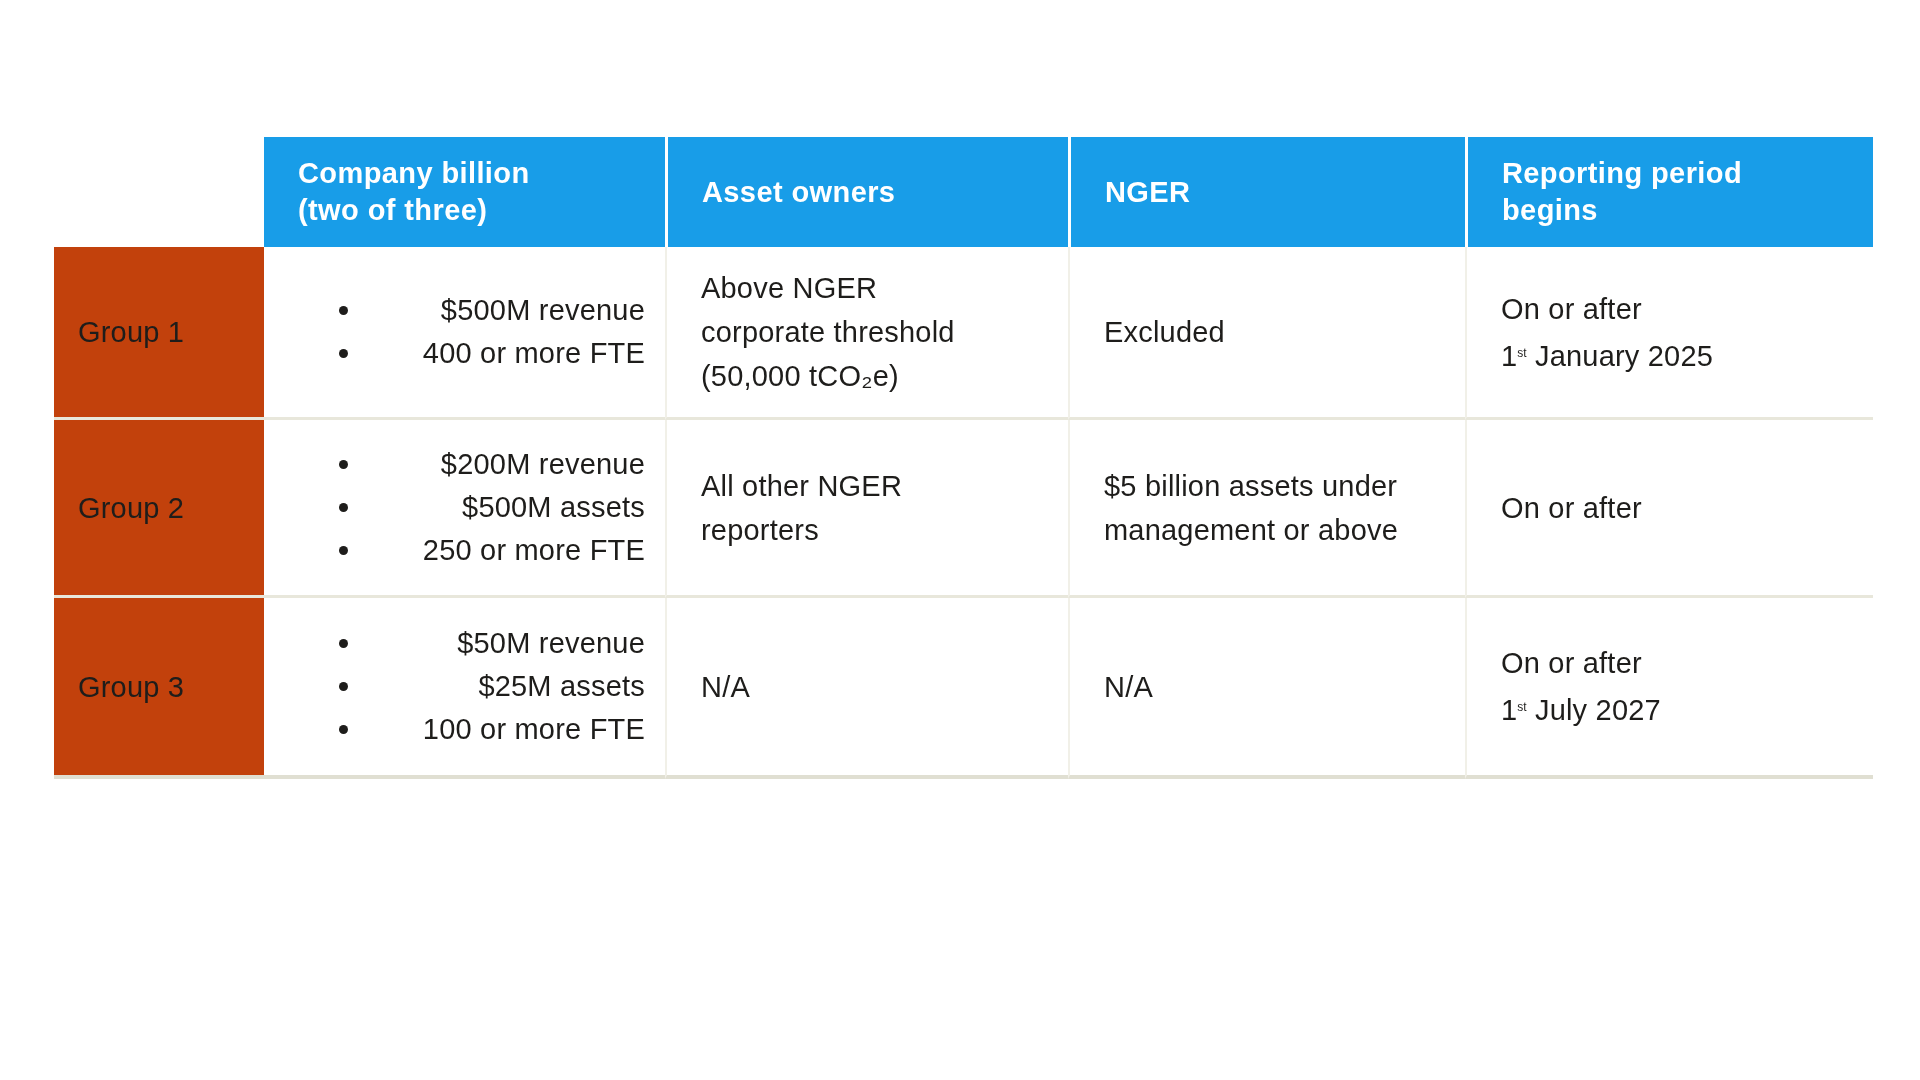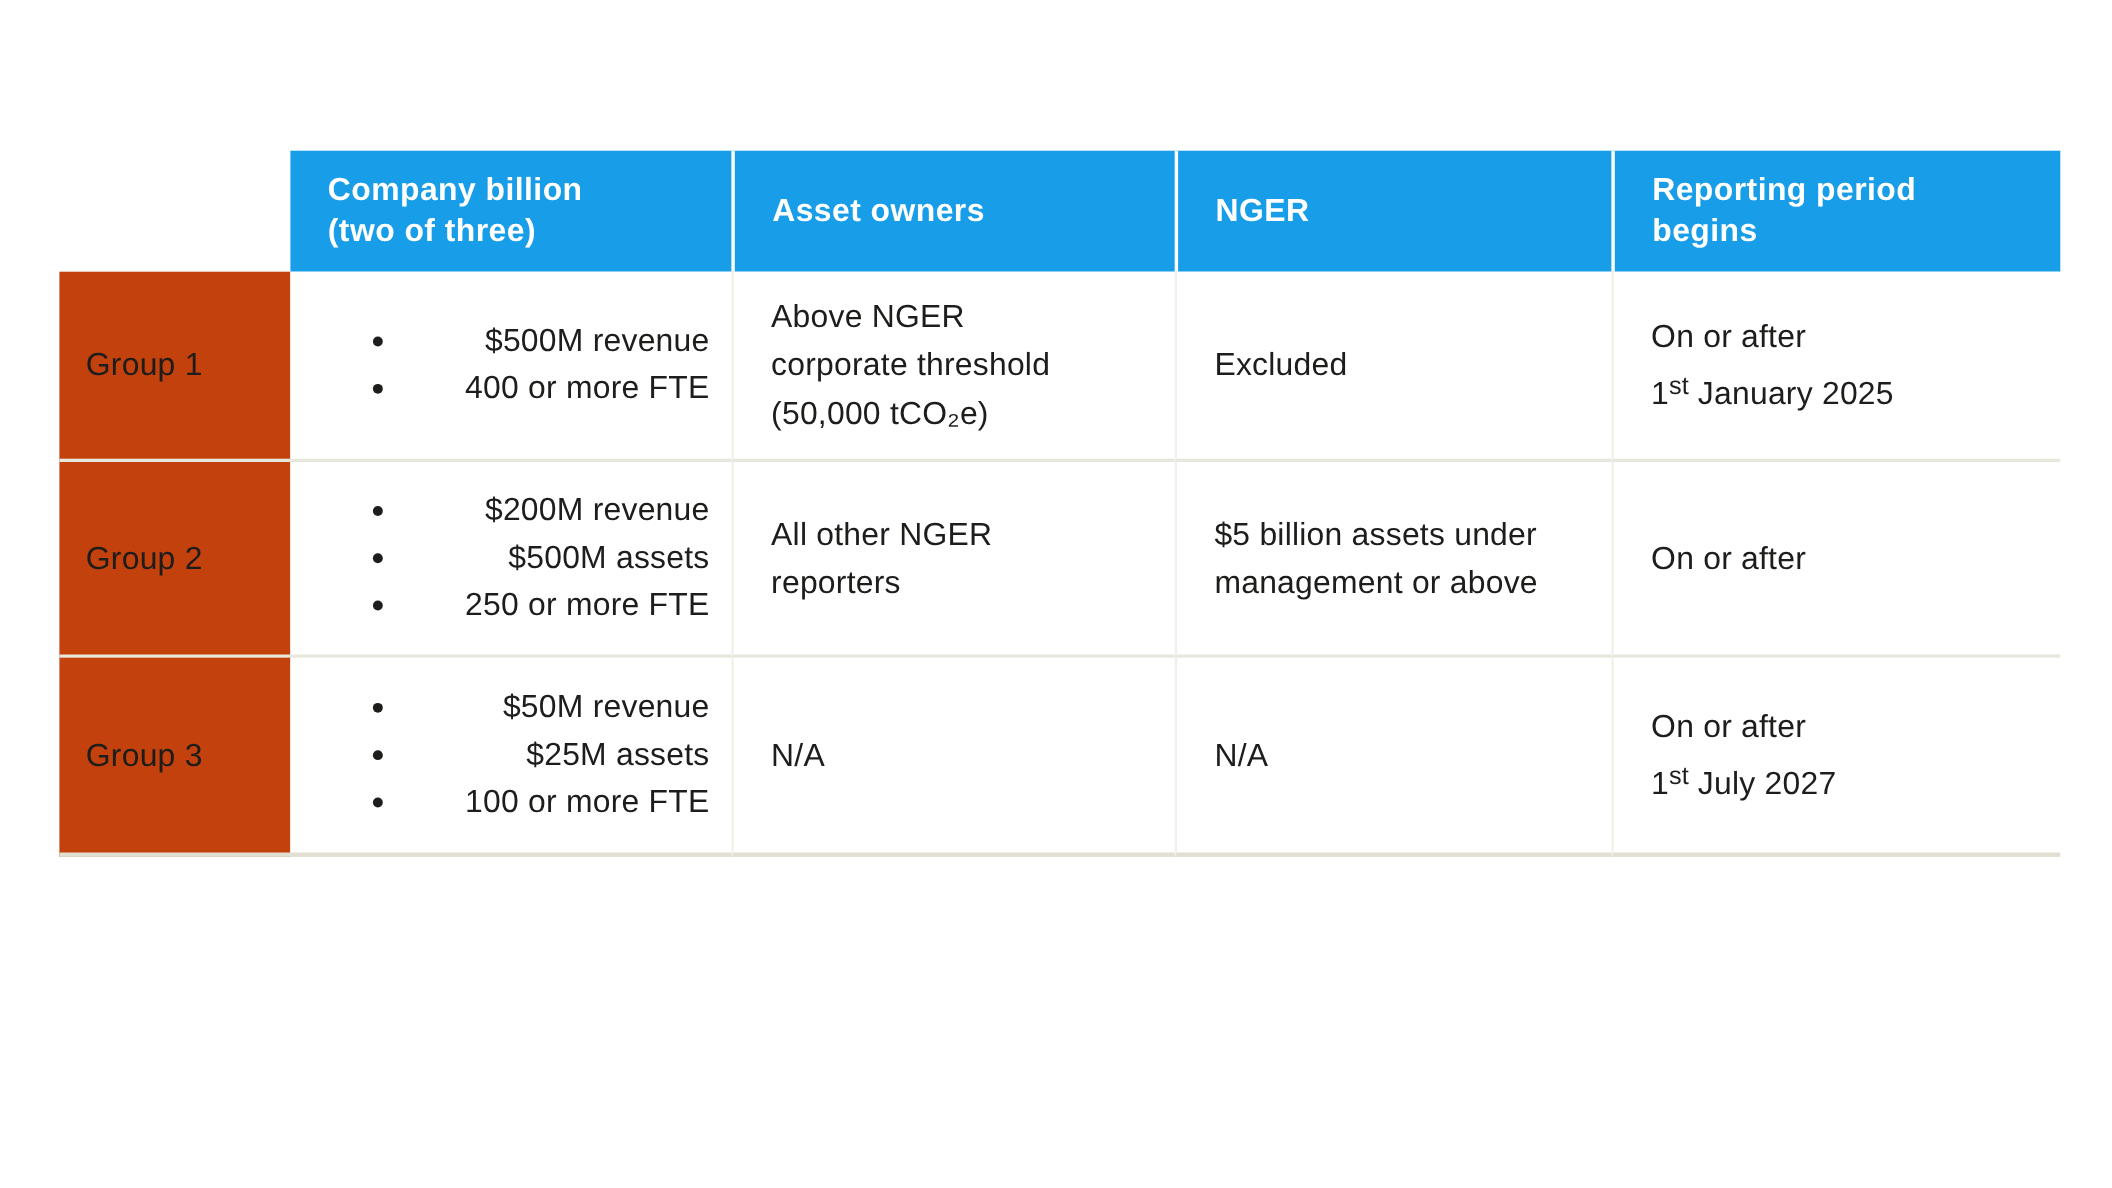--- a/index.html
+++ b/index.html
@@ -73,21 +73,21 @@
     position: absolute;
     left: 0;
     top: 17px;
     width: 9px;
     height: 9px;
     border-radius: 50%;
     background: #1e1d1b;
   }
   .line { display: block; }
   sup.ord {
-    font-size: 23px;
+    font-size: 12px;
     vertical-align: 9px;
     letter-spacing: 0;
     text-align: center;
   }
 </style>
 </head>
 <body>
 
 <div class="page">
   <div class="tbl">

